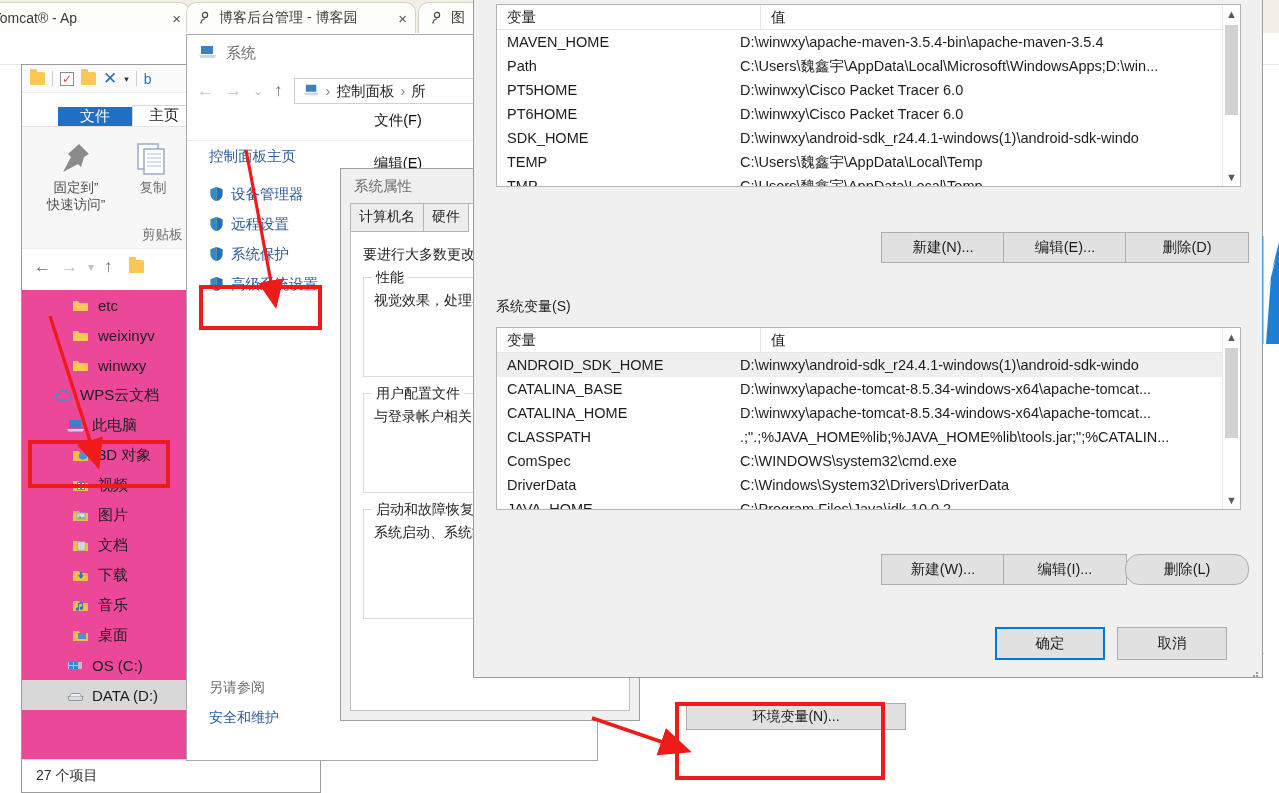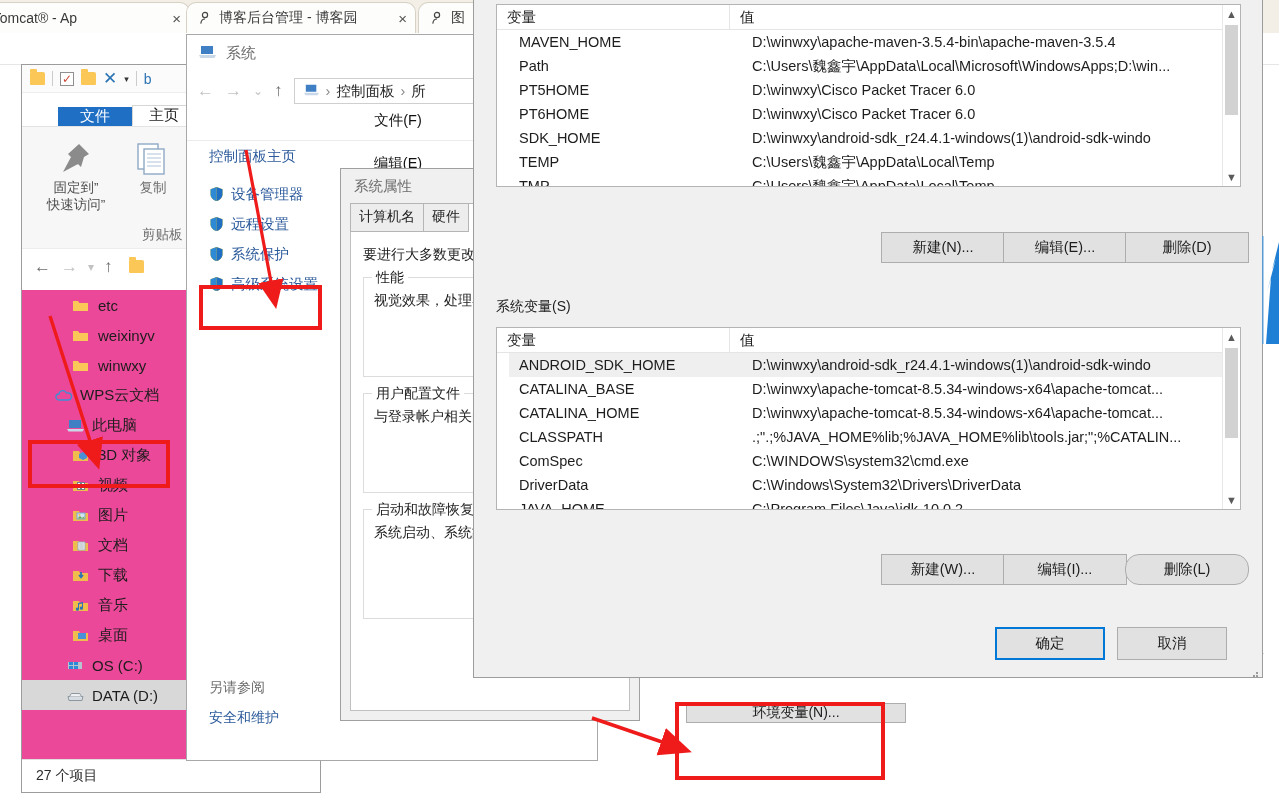--- a/index.html
+++ b/index.html
@@ -104,22 +104,22 @@
   .grp > .legend { position:absolute; top:-9px; left:8px; background:#fff; padding:0 4px; font-size:14px; color:#1d1d1d;}
   .grp-line { font-size:14px; color:#1d1d1d; }
   .btn { background:#e1e1e1; border:1px solid #adadad; font-size:14px; color:#1d1d1d; height:29px; display:inline-flex; align-items:center; justify-content:center; }
 
   
   #envwin { left: 473px; top: -24px; width: 790px; height: 702px; background:#f0f0f0; border:1px solid #9c9c9c; }
   .env-sec-label { position:absolute; font-size:14px; color:#1d1d1d; }
   .lv { position:absolute; background:#fff; border:1px solid #b4b4b4; overflow:hidden; }
   .lv-head { display:flex; height:25px; border-bottom:1px solid #e5e5e5; background:#fff;}
   .lv-h { font-size:14.5px; color:#1d1d1d; padding:3px 0 0 10px; }
-  .lv-h.c1 { width:233px; border-right:1px solid #e5e5e5; }
-  .lv-row { display:flex; height:24px; align-items:center; font-size:14.5px; color:#1d1d1d;margin-left:12px; }
+  .lv-h.c1 { width:264px; border-right:1px solid #e5e5e5; }
+  .lv-row { display:flex; height:24px; align-items:center; font-size:14.5px; color:#1d1d1d; }
   .lv-row.sel { background:#efefef; }
   .lv-c1 { width:233px; padding-left:10px; overflow:hidden; white-space:nowrap; }
   .lv-c2 { flex:1; padding-left:10px; overflow:hidden; white-space:nowrap; }
   .sb { position:absolute; right:0; top:0; width:18px; bottom:0; background:#fff; border-left:1px solid #e8e8e8;}
   .sb-btn { height:18px; display:flex;align-items:center;justify-content:center; color:#5a5a5a; font-size:11px;}
   .sb-thumb { position:absolute; left:2px; right:2px; background:#d2d2d2; }
   .env-btn { position:absolute; width:124px; height:31px; background:#e1e1e1; border:1px solid #adadad; font-size:14.5px; color:#1d1d1d; display:flex; align-items:center; justify-content:center;}
   .env-ok { position:absolute; width:110px; height:33px; background:#e1e1e1; border:2px solid #0078d7; font-size:14.5px; color:#1d1d1d; display:flex; align-items:center; justify-content:center;}
   .env-cancel { position:absolute; width:110px; height:33px; background:#e1e1e1; border:1px solid #adadad; font-size:14.5px; color:#1d1d1d; display:flex; align-items:center; justify-content:center;}
 
@@ -447,21 +447,21 @@
     </div>
   </div>
 </div>
 
 <div id="behind-adv">
   <div style="position:absolute; left:0; top:0; right:0; height:23px; background:#fff;"></div>
   <div class="btn" style="position:absolute; left:-137px; top:13px; width:143px; height:29px; background:#e1e1e1;">
     <span>设置(I)...</span>
   </div>
   <div style="position:absolute; left:-220px; top:42px; width:583px; height:141px; background:#fff; border-top:1px solid #d8d8d8;"></div>
-  <div class="btn" style="position:absolute; left:-215px; top:92px; width:220px; height:20px; background:#e1e1e1;">
+  <div class="btn" style="position:absolute; left:-215px; top:92px; width:220px; height:27px; background:#e1e1e1;">
     <span>环境变量(N)...</span>
   </div>
 </div>
 
 <div class="win" id="envwin">
 
   <div class="lv" style="left:22px; top:27px; width:745px; height:183px;">
     <div class="lv-head">
       <div class="lv-h c1">变量</div>
       <div class="lv-h">值</div>

